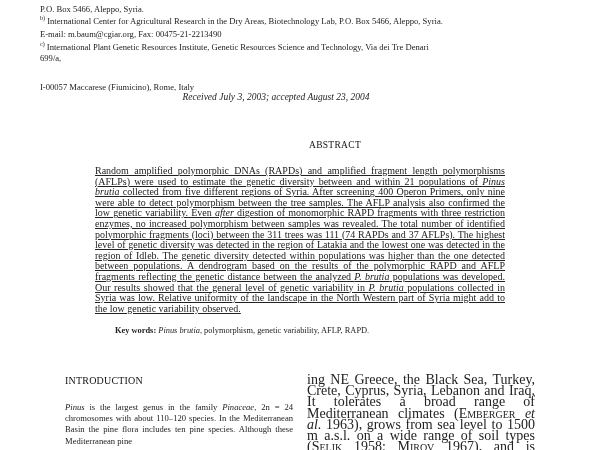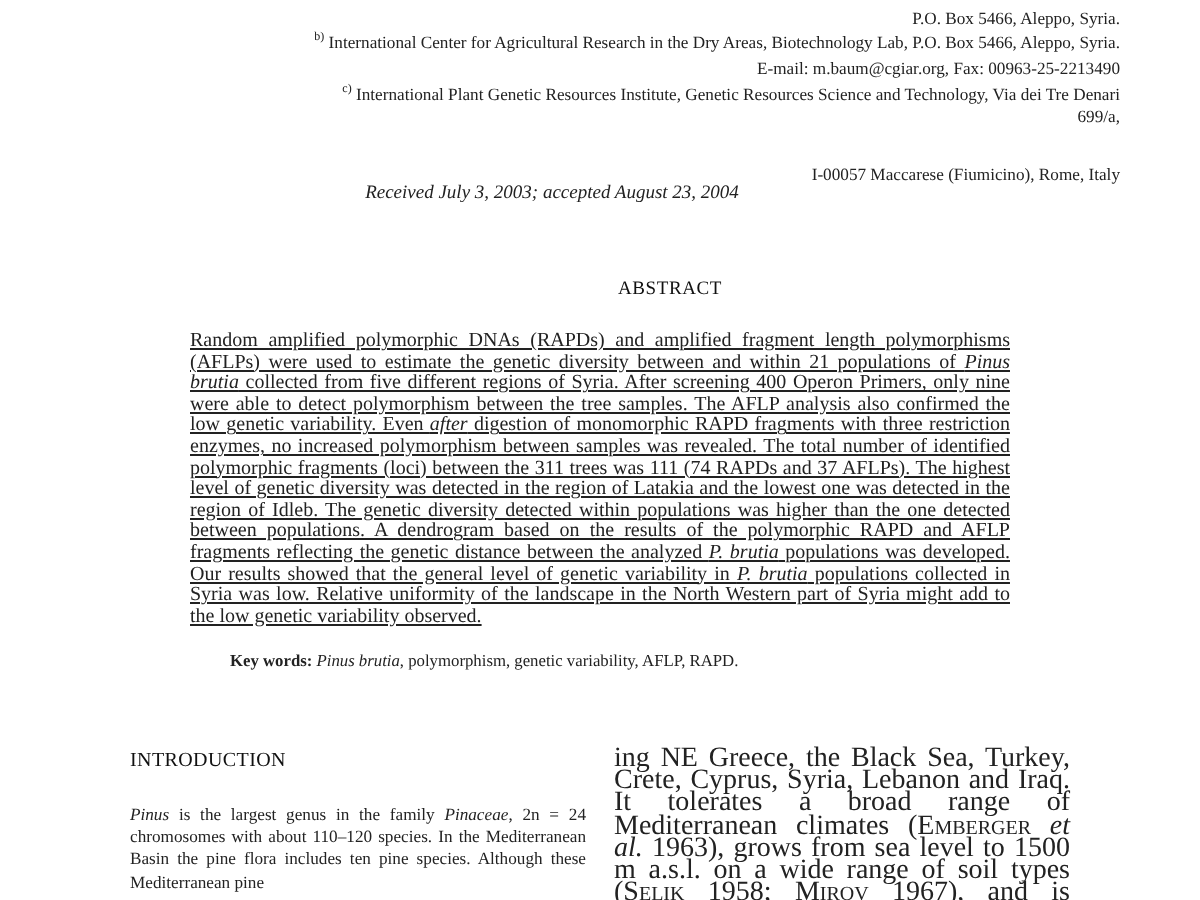--- a/index.html
+++ b/index.html
@@ -2,21 +2,21 @@
 <html><head>
 <meta charset="utf-8">
 <style>
   html, body { margin: 0; padding: 0; background: #ffffff; }
   body {
     width: 600px; height: 450px; overflow: hidden; position: relative;
     font-family: "Liberation Serif", "DejaVu Serif", serif;
     color: #1a1a1a;
   }
   .affil {
-    position: absolute; left: 40px; width: 520px; text-align: right;
+    position: absolute; left: 40px; width: 520px; text-align: left;
     font-size: 8.6px; line-height: 12px; color: #222;
   }
   .affil sup { font-size: 6px; vertical-align: super; line-height: 0; }
   .received {
     position: absolute; top: 92px; left: 0; width: 552px; text-align: center;
     font-size: 9.5px; font-style: italic; color: #222;
   }
   .abstract-title {
     position: absolute; top: 140px; left: 0; width: 600px; text-align: center;
     font-size: 9.5px; font-weight: normal; letter-spacing: 0.3px; color: #111; margin-left: 35px;
@@ -49,21 +49,21 @@
 <body>
 
 <div class="affil" style="top:3px;">
   <span>P.O. Box 5466, Aleppo, Syria.</span>
 </div>
 <div class="affil" style="top:15px;">
   <sup>b)</sup>
   <span>International Center for Agricultural Research in the Dry Areas, Biotechnology Lab, P.O. Box 5466, Aleppo, Syria.</span>
 </div>
 <div class="affil" style="top:28px;">
-  <span>E-mail: m.baum@cgiar.org, Fax: 00963-25-2213490</span>
+  <span>E-mail: m.baum@cgiar.org, Fax: 00475-21-2213490</span>
 </div>
 <div class="affil" style="top:41px;">
   <sup>c)</sup>
   <span>International Plant Genetic Resources Institute, Genetic Resources Science and Technology, Via dei Tre Denari</span>
 </div>
 <div class="affil" style="top:52px;">
   <span>699/a,</span>
 </div>
 <div class="affil" style="top:65px;margin-top:16px;">
   <span>I-00057 Maccarese (Fiumicino), Rome, Italy</span>

